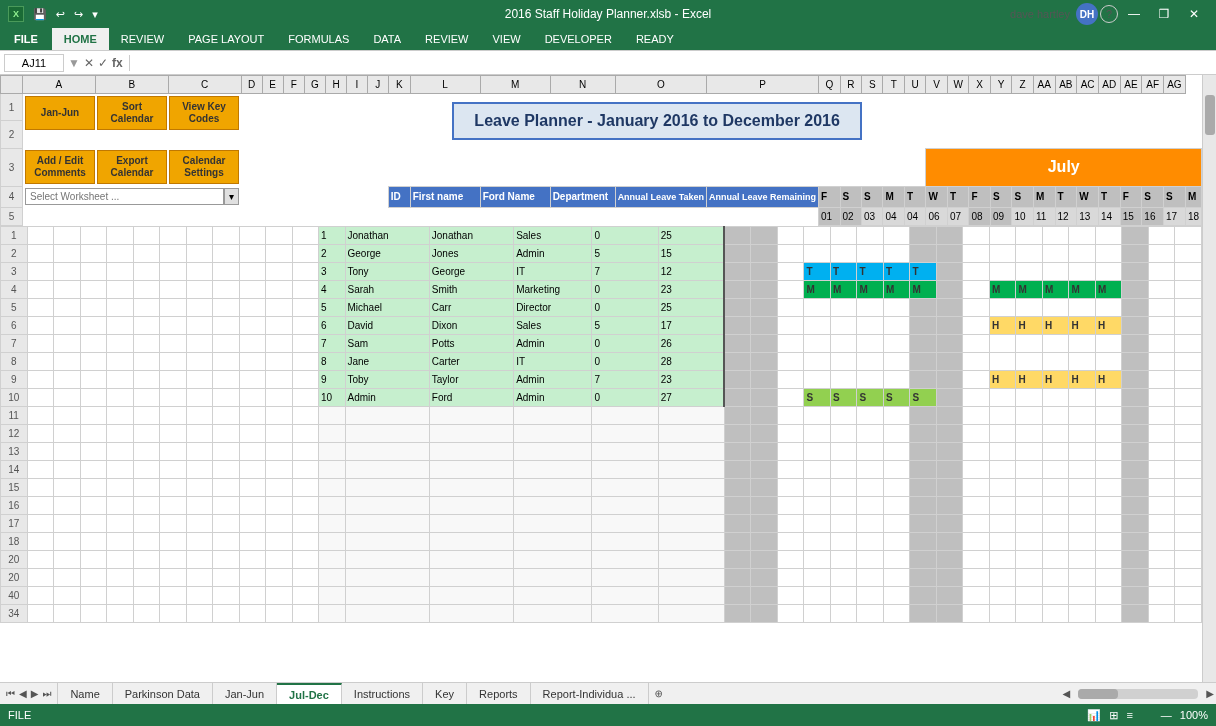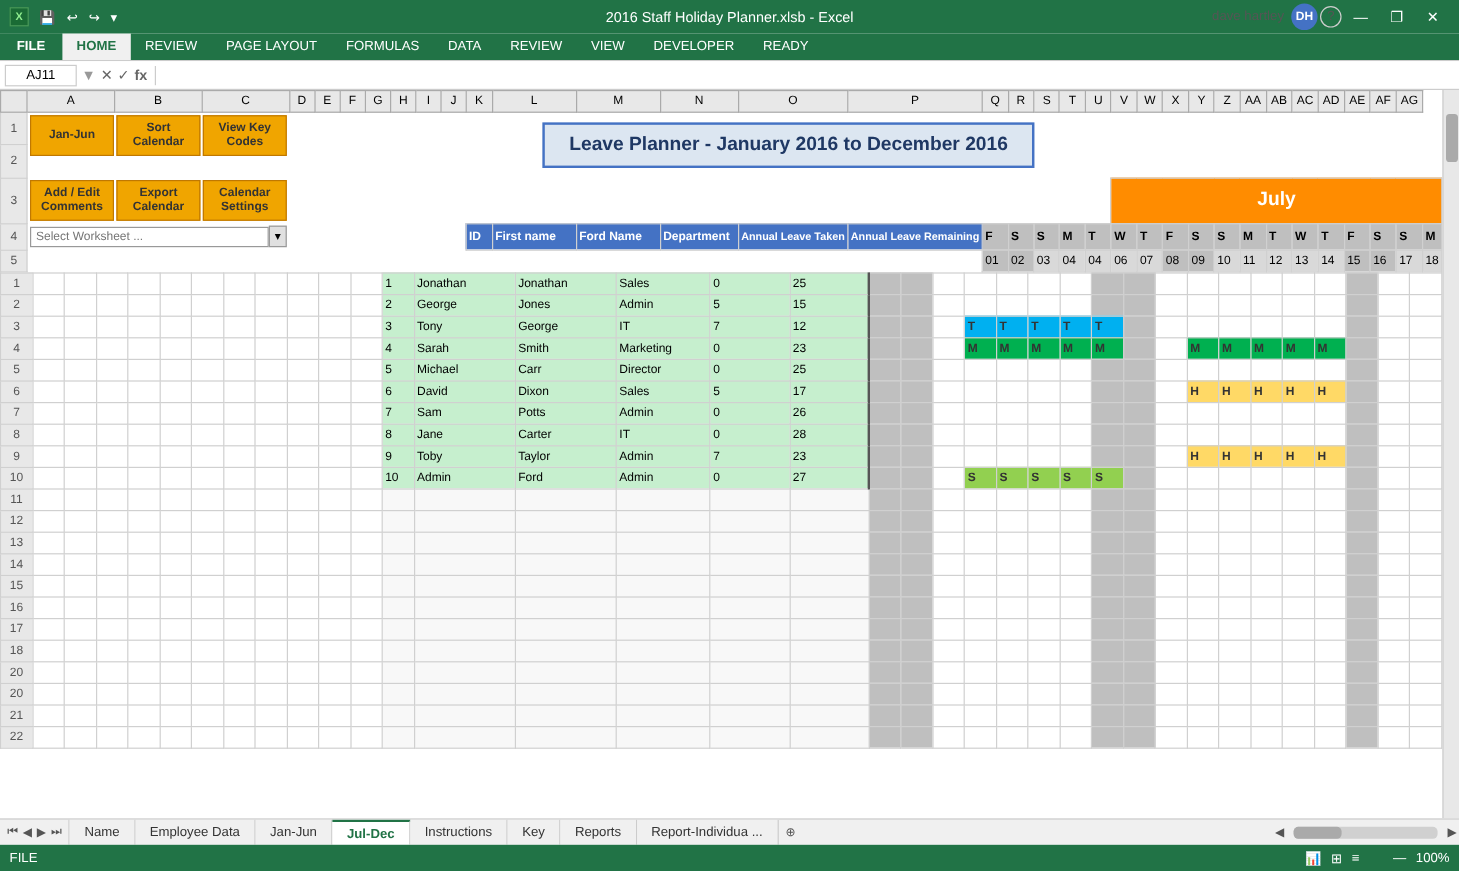--- a/index.html
+++ b/index.html
@@ -1220,59 +1220,59 @@
               <td></td>
               <td></td>
               <td></td>
               <td></td>
               <td></td>
               <td style="background: rgb(191, 191, 191);"></td>
               <td></td>
               <td></td>
             </tr>
             <tr>
-              <td class="row-num">21</td>
-              <td style="background: rgb(255, 255, 255); border: 1px solid rgb(208, 208, 208);"></td>
-              <td style="background: rgb(255, 255, 255); border: 1px solid rgb(208, 208, 208);"></td>
-              <td style="background: rgb(255, 255, 255); border: 1px solid rgb(208, 208, 208);"></td>
-              <td style="background: rgb(255, 255, 255); border: 1px solid rgb(208, 208, 208);"></td>
-              <td style="background: rgb(255, 255, 255); border: 1px solid rgb(208, 208, 208);"></td>
-              <td style="background: rgb(255, 255, 255); border: 1px solid rgb(208, 208, 208);"></td>
-              <td style="background: rgb(255, 255, 255); border: 1px solid rgb(208, 208, 208);"></td>
-              <td style="background: rgb(255, 255, 255); border: 1px solid rgb(208, 208, 208);"></td>
-              <td style="background: rgb(255, 255, 255); border: 1px solid rgb(208, 208, 208);"></td>
-              <td style="background: rgb(255, 255, 255); border: 1px solid rgb(208, 208, 208);"></td>
-              <td style="background: rgb(255, 255, 255); border: 1px solid rgb(208, 208, 208);"></td>
-              <td style="background: rgb(248, 248, 248);"></td>
-              <td style="background: rgb(248, 248, 248);"></td>
-              <td style="background: rgb(248, 248, 248);"></td>
-              <td style="background: rgb(248, 248, 248);"></td>
-              <td style="background: rgb(248, 248, 248);"></td>
-              <td style="background: rgb(248, 248, 248);"></td>
-              <td style="background: rgb(191, 191, 191);"></td>
-              <td style="background: rgb(191, 191, 191);"></td>
-              <td></td>
-              <td></td>
-              <td></td>
-              <td></td>
-              <td></td>
-              <td style="background: rgb(191, 191, 191);"></td>
-              <td style="background: rgb(191, 191, 191);"></td>
-              <td></td>
-              <td></td>
-              <td></td>
-              <td></td>
-              <td></td>
-              <td></td>
-              <td style="background: rgb(191, 191, 191);"></td>
-              <td></td>
-              <td></td>
-            </tr>
-            <tr>
-              <td class="row-num">22</td>
+              <td class="row-num">40</td>
+              <td style="background: rgb(255, 255, 255); border: 1px solid rgb(208, 208, 208);"></td>
+              <td style="background: rgb(255, 255, 255); border: 1px solid rgb(208, 208, 208);"></td>
+              <td style="background: rgb(255, 255, 255); border: 1px solid rgb(208, 208, 208);"></td>
+              <td style="background: rgb(255, 255, 255); border: 1px solid rgb(208, 208, 208);"></td>
+              <td style="background: rgb(255, 255, 255); border: 1px solid rgb(208, 208, 208);"></td>
+              <td style="background: rgb(255, 255, 255); border: 1px solid rgb(208, 208, 208);"></td>
+              <td style="background: rgb(255, 255, 255); border: 1px solid rgb(208, 208, 208);"></td>
+              <td style="background: rgb(255, 255, 255); border: 1px solid rgb(208, 208, 208);"></td>
+              <td style="background: rgb(255, 255, 255); border: 1px solid rgb(208, 208, 208);"></td>
+              <td style="background: rgb(255, 255, 255); border: 1px solid rgb(208, 208, 208);"></td>
+              <td style="background: rgb(255, 255, 255); border: 1px solid rgb(208, 208, 208);"></td>
+              <td style="background: rgb(248, 248, 248);"></td>
+              <td style="background: rgb(248, 248, 248);"></td>
+              <td style="background: rgb(248, 248, 248);"></td>
+              <td style="background: rgb(248, 248, 248);"></td>
+              <td style="background: rgb(248, 248, 248);"></td>
+              <td style="background: rgb(248, 248, 248);"></td>
+              <td style="background: rgb(191, 191, 191);"></td>
+              <td style="background: rgb(191, 191, 191);"></td>
+              <td></td>
+              <td></td>
+              <td></td>
+              <td></td>
+              <td></td>
+              <td style="background: rgb(191, 191, 191);"></td>
+              <td style="background: rgb(191, 191, 191);"></td>
+              <td></td>
+              <td></td>
+              <td></td>
+              <td></td>
+              <td></td>
+              <td></td>
+              <td style="background: rgb(191, 191, 191);"></td>
+              <td></td>
+              <td></td>
+            </tr>
+            <tr>
+              <td class="row-num">34</td>
               <td style="background: rgb(255, 255, 255); border: 1px solid rgb(208, 208, 208);"></td>
               <td style="background: rgb(255, 255, 255); border: 1px solid rgb(208, 208, 208);"></td>
               <td style="background: rgb(255, 255, 255); border: 1px solid rgb(208, 208, 208);"></td>
               <td style="background: rgb(255, 255, 255); border: 1px solid rgb(208, 208, 208);"></td>
               <td style="background: rgb(255, 255, 255); border: 1px solid rgb(208, 208, 208);"></td>
               <td style="background: rgb(255, 255, 255); border: 1px solid rgb(208, 208, 208);"></td>
               <td style="background: rgb(255, 255, 255); border: 1px solid rgb(208, 208, 208);"></td>
               <td style="background: rgb(255, 255, 255); border: 1px solid rgb(208, 208, 208);"></td>
               <td style="background: rgb(255, 255, 255); border: 1px solid rgb(208, 208, 208);"></td>
               <td style="background: rgb(255, 255, 255); border: 1px solid rgb(208, 208, 208);"></td>
@@ -1312,21 +1312,21 @@
   </div>
 
   <div class="status-tabs">
     <div class="tab-nav">
       <button class="tab-nav-btn">⏮</button>
       <button class="tab-nav-btn">◀</button>
       <button class="tab-nav-btn">▶</button>
       <button class="tab-nav-btn">⏭</button>
     </div>
     <div class="sheet-tab">Name</div>
-    <div class="sheet-tab">Employee Data</div>
+    <div class="sheet-tab">Parkinson Data</div>
     <div class="sheet-tab">Jan-Jun</div>
     <div class="sheet-tab active">Jul-Dec</div>
     <div class="sheet-tab">Instructions</div>
     <div class="sheet-tab">Key</div>
     <div class="sheet-tab">Reports</div>
     <div class="sheet-tab">Report-Individua ...</div>
     <button class="tab-nav-btn" style="margin-left:4px;">⊕</button>
     <div style="flex:1;"></div>
     <div class="scrollbar-area">
       <button class="tab-nav-btn">◀</button>

